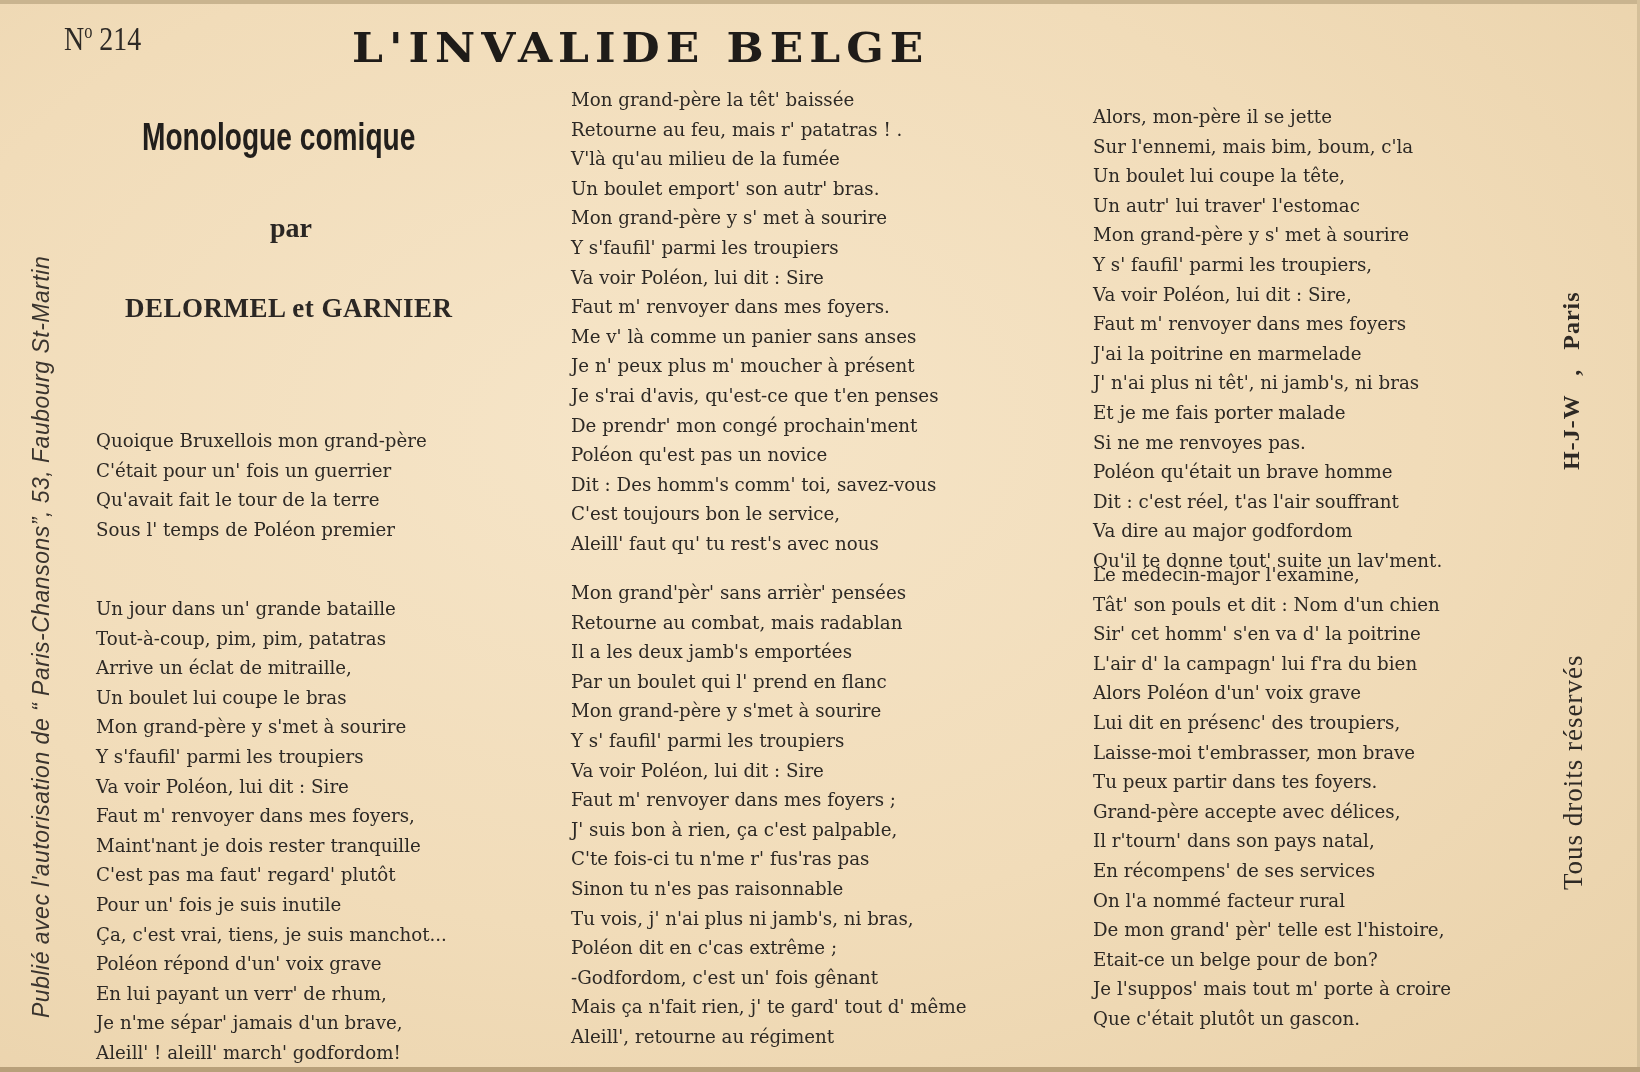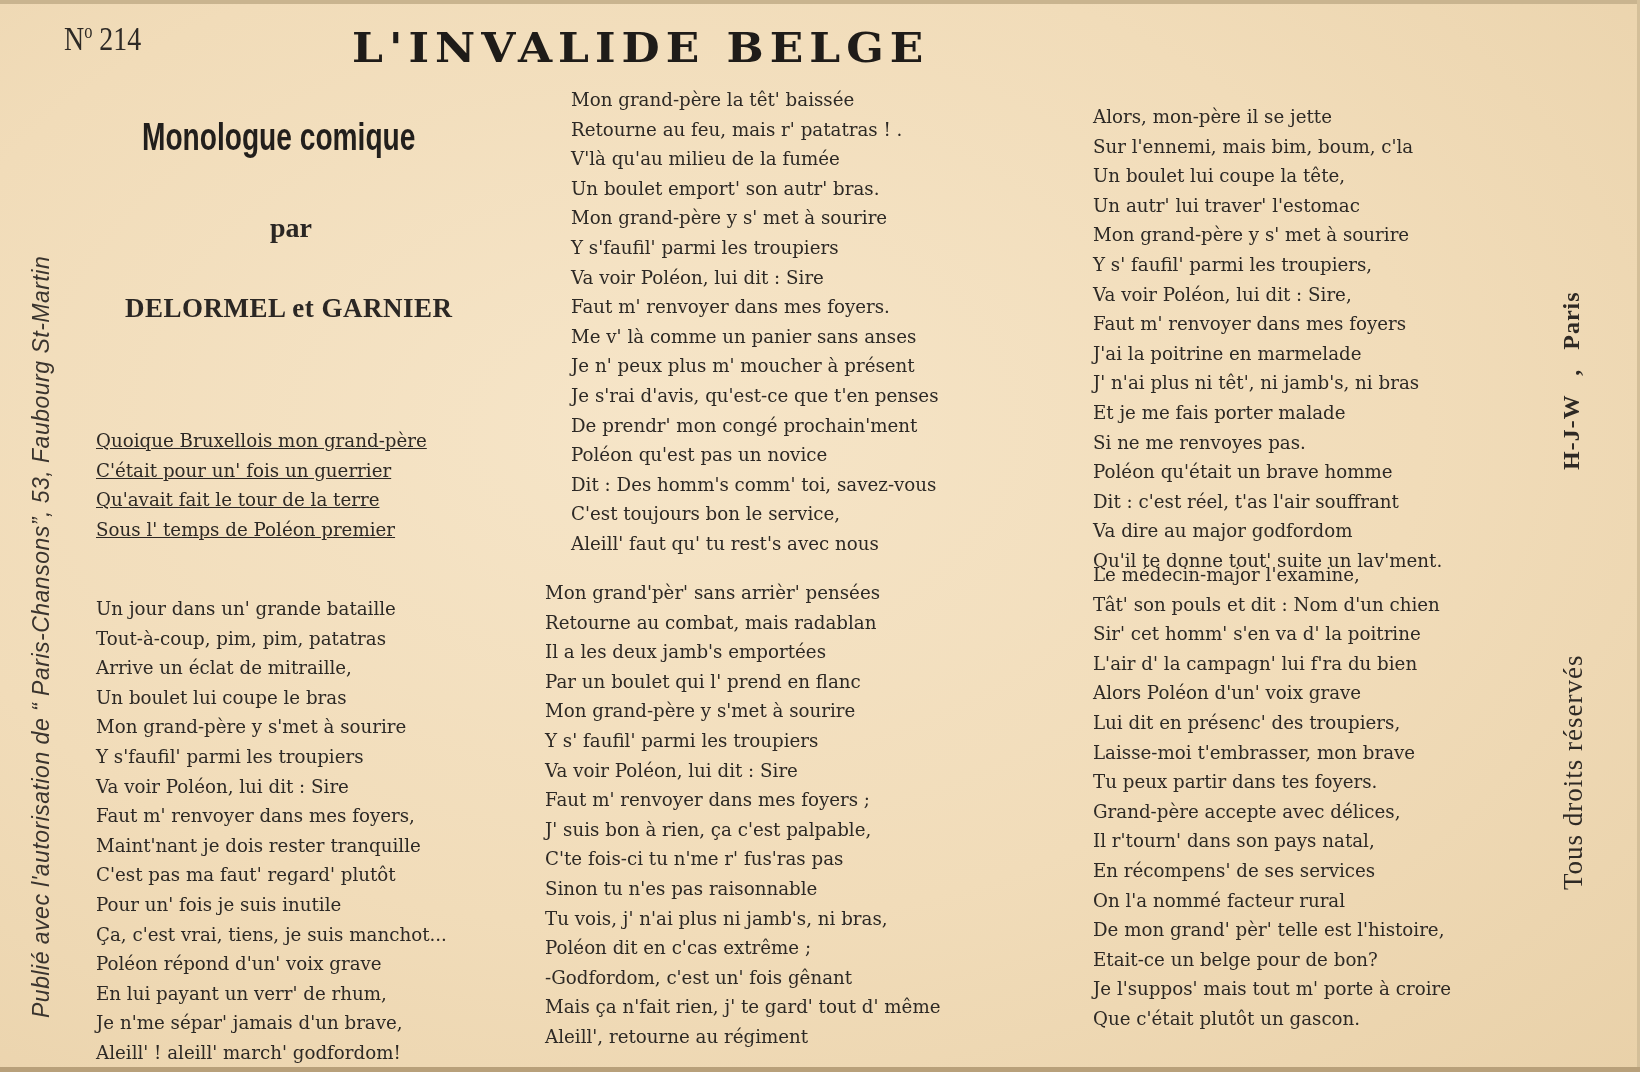--- a/index.html
+++ b/index.html
@@ -36,24 +36,24 @@
   .authors {
     position:absolute; left:110px; top:293px;
     font-family:"Liberation Serif", serif; font-weight:bold; font-size:27px; color:#2b2724;
     white-space:nowrap; letter-spacing:0.5px;margin-left:15px;
   }
   .col {
     position:absolute; font-family:"DejaVu Serif", serif; font-size:19px;
     line-height:29.6px; color:#2d2925; white-space:nowrap;
   }
   .col .line { display:block; height:29.6px; transform: scaleX(0.96); transform-origin:left center; }
-  #col1a { left:96px; top:426px;text-decoration:underline; }
+  #col1a { left:96px; top:426px; }
   #col1b { left:96px; top:594px; }
   #col2a { left:571px; top:85px; }
-  #col2b { left:545px; top:578px; }
+  #col2b { left:571px; top:578px; }
   #col3a { left:1093px; top:102px; }
   #col3b { left:1093px; top:560px; }
   .vert-left {
     position:absolute; left:28px; top:1018px; transform-origin:left top;
     transform: rotate(-90deg);
     font-family:"Liberation Sans", sans-serif; font-style:italic; font-size:23px;
     color:#3a342e; white-space:nowrap; letter-spacing:0.5px;
   }
   .vert-right-top {
     position:absolute; left:1558px; top:470px; transform-origin:left top;

